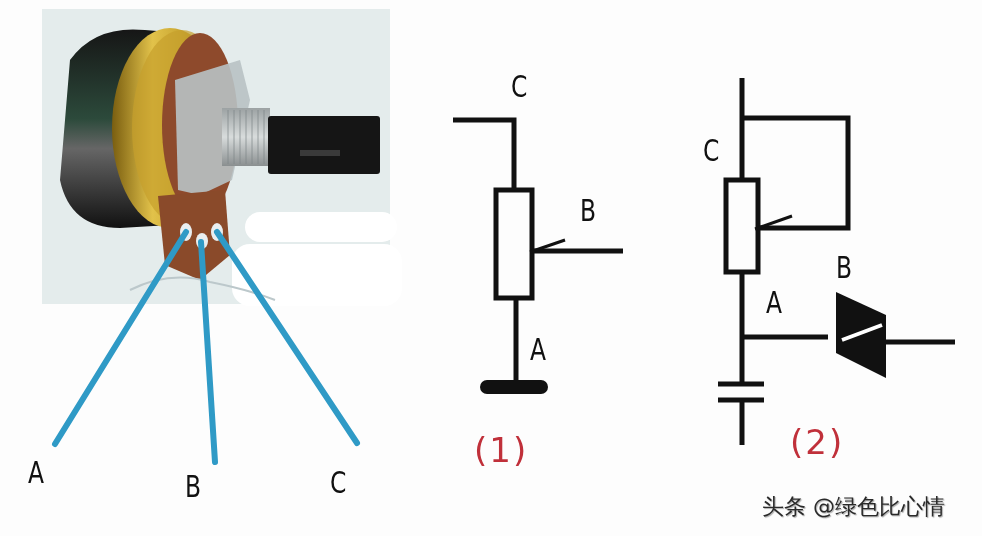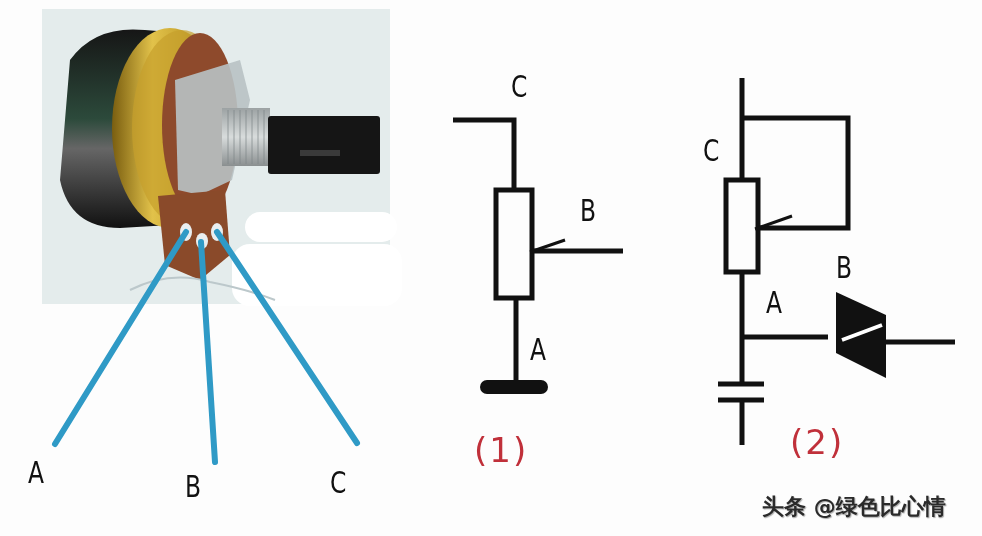--- a/index.html
+++ b/index.html
@@ -27,21 +27,20 @@
     line-height: 1;
     letter-spacing: 2px;
   }
   .wm {
     position: absolute;
     left: 762px; top: 492px;
     font-family: "DejaVu Sans", sans-serif;
     font-size: 22px; color: #2a2a2a;
     text-shadow: 1px 1px 1px #aaa;
     white-space: nowrap;
-    font-weight: bold;
   }
 </style>
 </head>
 <body>
 
 <svg id="stage" width="982" height="536" viewBox="0 0 982 536">
   <defs>
     <linearGradient id="brass" x1="0" y1="0" x2="1" y2="0">
       <stop offset="0" stop-color="#7a5e10"></stop>
       <stop offset="0.35" stop-color="#e2c24a"></stop>

